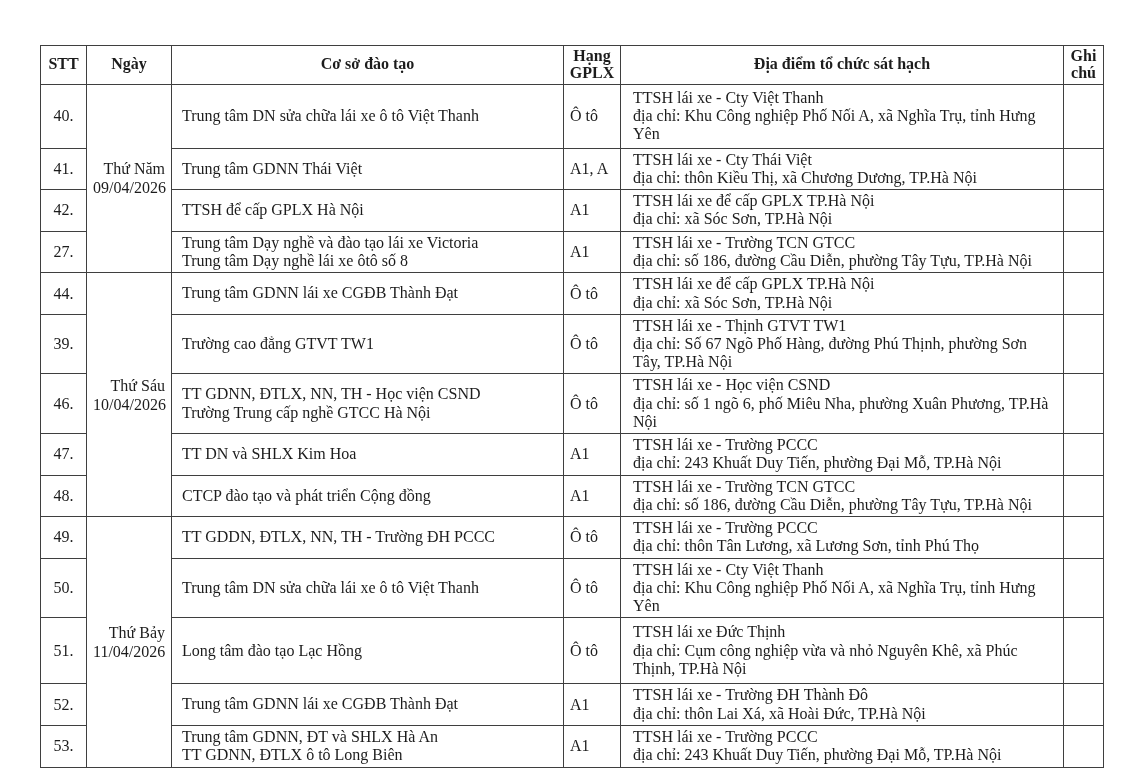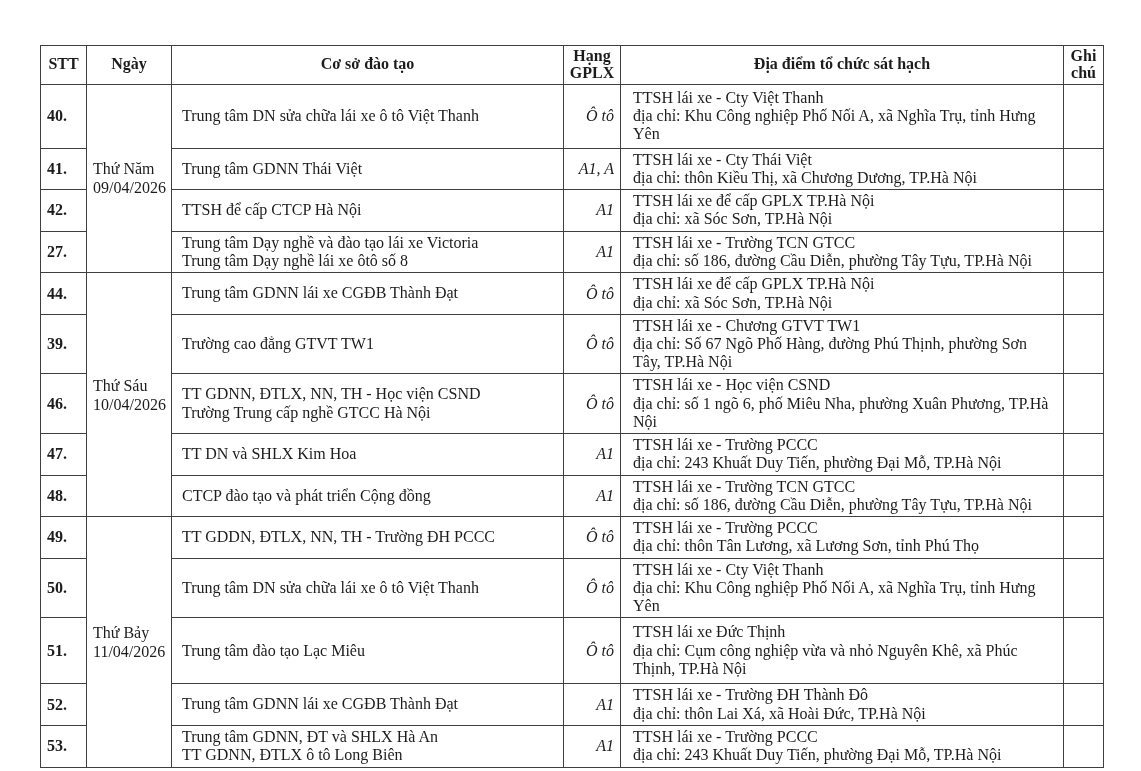--- a/index.html
+++ b/index.html
@@ -17,24 +17,24 @@
     padding:2px 6px;
     overflow:hidden;
   }
   .schedule th{
     font-weight:bold;text-align:center;
     padding:2px 2px;line-height:1.05;
     white-space:pre-line;
   }
   .col-stt{width:46px;} .col-ngay{width:85px;} .col-coso{width:392px;}
   .col-hang{width:57px;} .col-diadiem{width:443px;} .col-ghichu{width:40px;}
-  td.stt{font-weight:bold;}
-  td.ngay{text-align:left;line-height:1.2;}
+  td.stt{text-align:center;}
+  td.ngay{text-align:right;line-height:1.2;}
   td.coso{padding-left:10px;line-height:1.15;}
-  td.hang{text-align:right;font-style:italic;}
+  td.hang{text-align:left;}
   td.diadiem{padding-left:12px;padding-right:6px;line-height:1.14;}
   td.ghichu{padding:0;}
 </style>
 </head>
 <body>
 
 <div class="page">
   <table class="schedule">
     <colgroup>
       <col class="col-stt">
@@ -81,21 +81,21 @@
           <td class="hang">A1, A</td>
           <td class="diadiem">
             <div>TTSH lái xe - Cty Thái Việt</div>
             <div>địa chỉ: thôn Kiều Thị, xã Chương Dương, TP.Hà Nội</div>
           </td>
           <td class="ghichu"></td>
         </tr>
         <tr style="height: 37px;">
           <td class="stt">42.</td>
           <td class="coso">
-            <div>TTSH để cấp CTCP Hà Nội</div>
+            <div>TTSH để cấp GPLX Hà Nội</div>
           </td>
           <td class="hang">A1</td>
           <td class="diadiem">
             <div>TTSH lái xe để cấp GPLX TP.Hà Nội</div>
             <div>địa chỉ: xã Sóc Sơn, TP.Hà Nội</div>
           </td>
           <td class="ghichu"></td>
         </tr>
         <tr style="height: 38px;">
           <td class="stt">27.</td>
@@ -126,21 +126,21 @@
           </td>
           <td class="ghichu"></td>
         </tr>
         <tr style="height: 56px;">
           <td class="stt">39.</td>
           <td class="coso">
             <div>Trường cao đẳng GTVT TW1</div>
           </td>
           <td class="hang">Ô tô</td>
           <td class="diadiem">
-            <div>TTSH lái xe - Chương GTVT TW1</div>
+            <div>TTSH lái xe - Thịnh GTVT TW1</div>
             <div>địa chỉ: Số 67 Ngõ Phố Hàng, đường Phú Thịnh, phường Sơn Tây, TP.Hà Nội</div>
           </td>
           <td class="ghichu"></td>
         </tr>
         <tr style="height: 56px;">
           <td class="stt">46.</td>
           <td class="coso">
             <div>TT GDNN, ĐTLX, NN, TH - Học viện CSND</div>
             <div>Trường Trung cấp nghề GTCC Hà Nội</div>
           </td>
@@ -199,21 +199,21 @@
           <td class="hang">Ô tô</td>
           <td class="diadiem">
             <div>TTSH lái xe - Cty Việt Thanh</div>
             <div>địa chỉ: Khu Công nghiệp Phố Nối A, xã Nghĩa Trụ, tỉnh Hưng Yên</div>
           </td>
           <td class="ghichu"></td>
         </tr>
         <tr style="height: 66px;">
           <td class="stt">51.</td>
           <td class="coso">
-            <div>Trung tâm đào tạo Lạc Miêu</div>
+            <div>Long tâm đào tạo Lạc Hồng</div>
           </td>
           <td class="hang">Ô tô</td>
           <td class="diadiem">
             <div>TTSH lái xe Đức Thịnh</div>
             <div>địa chỉ: Cụm công nghiệp vừa và nhỏ Nguyên Khê, xã Phúc Thịnh, TP.Hà Nội</div>
           </td>
           <td class="ghichu"></td>
         </tr>
         <tr style="height: 39px;">
           <td class="stt">52.</td>

